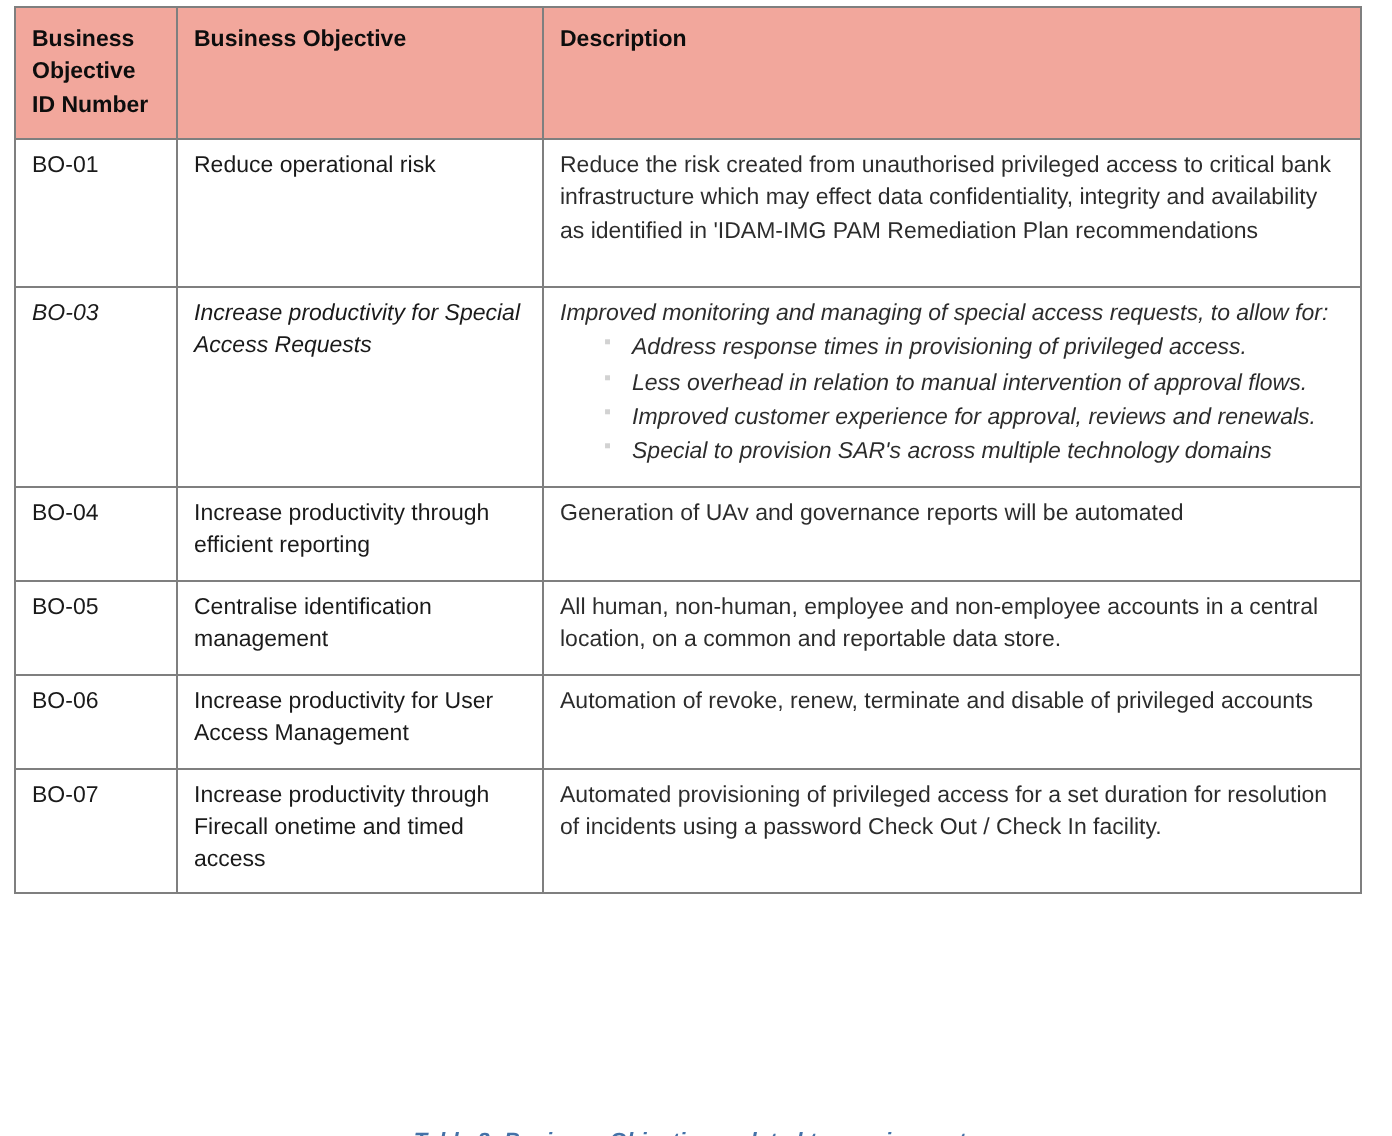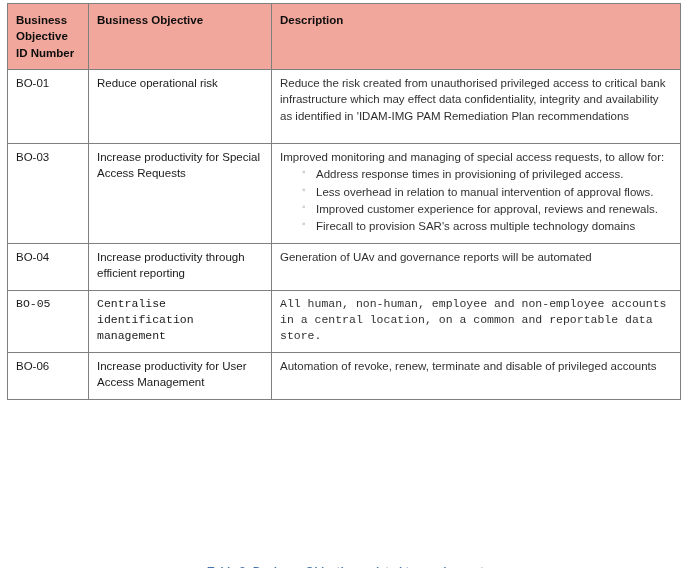--- a/index.html
+++ b/index.html
@@ -78,23 +78,23 @@
     content: "\25AA";
     position: absolute;
     left: 0;
     top: -1px;
     color: #cfcfcf;
     font-size: 10px;
   }
   
   tr.r1 td { height: 74px; }
   tr.r2 td { height: 44px; }
-  tr.r3 td { height: 97px; }
+  tr.r3 td { height: 97px; font-style: italic; }
   tr.r4 td { height: 47px; }
-  tr.r5 td { height: 47px; font-family: Liberation Mono, monospace; }
+  tr.r5 td { height: 47px; }
   tr.r6 td { height: 47px; }
   tr.r7 td { height: 59px; }
   tr.r8 td { height: 60px; }
 
   .caption {
     position: absolute;
     left: 0;
     top: 565px;
     width: 696px;
     text-align: center;
@@ -135,21 +135,21 @@
         </tr>
         <tr class="r3">
           <td class="id-cell">BO-03</td>
           <td class="obj-cell">Increase productivity for Special Access Requests</td>
           <td class="desc-cell">
             <p class="ghost-p">Improved monitoring and managing of special access requests, to allow for:</p>
             <ul class="ghost-list">
               <li>Address response times in provisioning of privileged access.</li>
               <li>Less overhead in relation to manual intervention of approval flows.</li>
               <li>Improved customer experience for approval, reviews and renewals.</li>
-              <li>Firecall to provision SAR's across multiple technology domains</li>
+              <li>Special to provision SAR's across multiple technology domains</li>
             </ul>
           </td>
         </tr>
         <tr class="r4">
           <td class="id-cell">BO-04</td>
           <td class="obj-cell">Increase productivity  through efficient reporting</td>
           <td class="desc-cell">
             <p class="ghost-p">Generation of UAv and governance reports will be automated</p>
           </td>
         </tr>
@@ -160,19 +160,26 @@
             <p class="ghost-p">All human, non-human, employee and non-employee accounts in a central location, on a common and reportable data store.</p>
           </td>
         </tr>
         <tr class="r6">
           <td class="id-cell">BO-06</td>
           <td class="obj-cell">Increase productivity for User Access Management</td>
           <td class="desc-cell">
             <p class="ghost-p">Automation of revoke, renew, terminate and disable of privileged accounts</p>
           </td>
         </tr>
+        <tr class="r7">
+          <td class="id-cell">BO-07</td>
+          <td class="obj-cell">Increase productivity through Firecall onetime and timed access</td>
+          <td class="desc-cell">
+            <p class="ghost-p">Automated provisioning of privileged access for a set duration for resolution of incidents using a password Check Out / Check In facility.</p>
+          </td>
+        </tr>
       </tbody>
     </table>
   </div>
 
   <div class="caption">Table 2: Business Objectives related to requirements</div>
 
 </div>
 
 </body></html>

